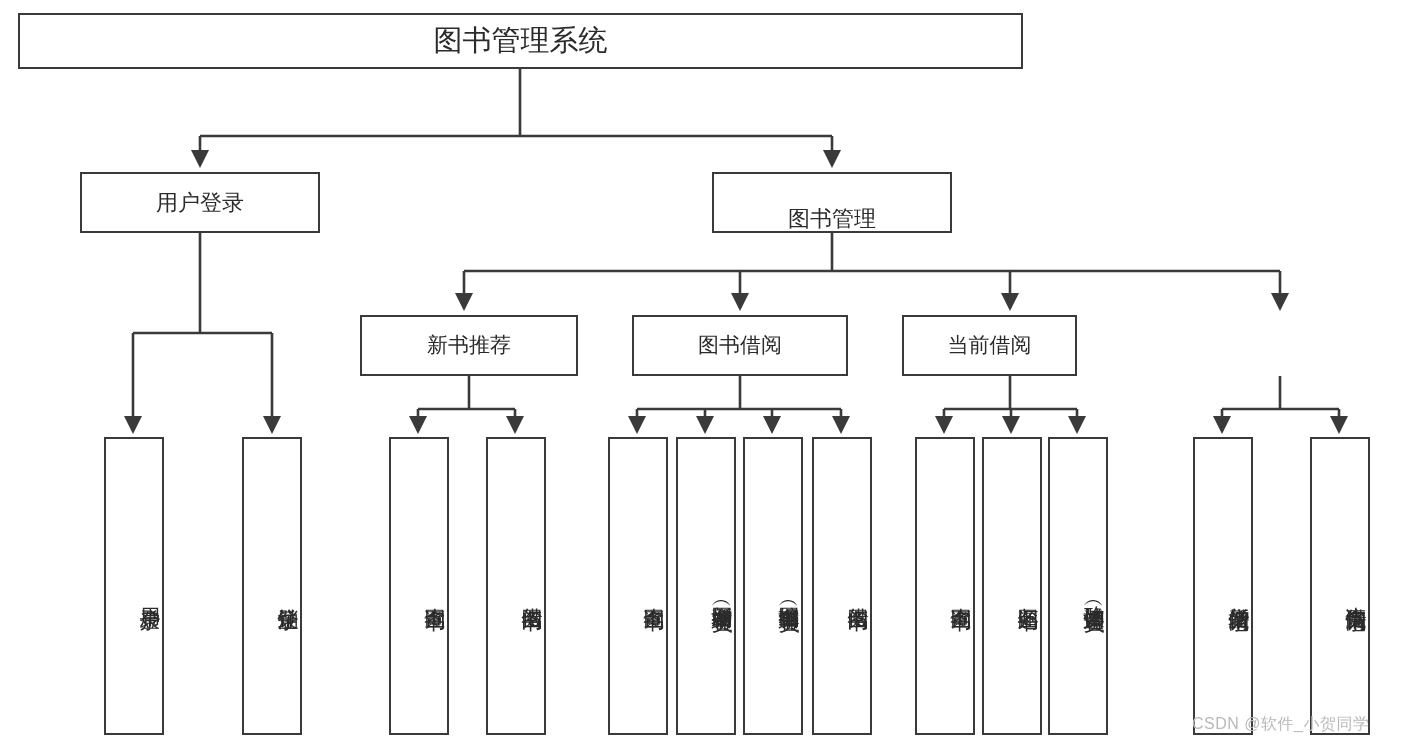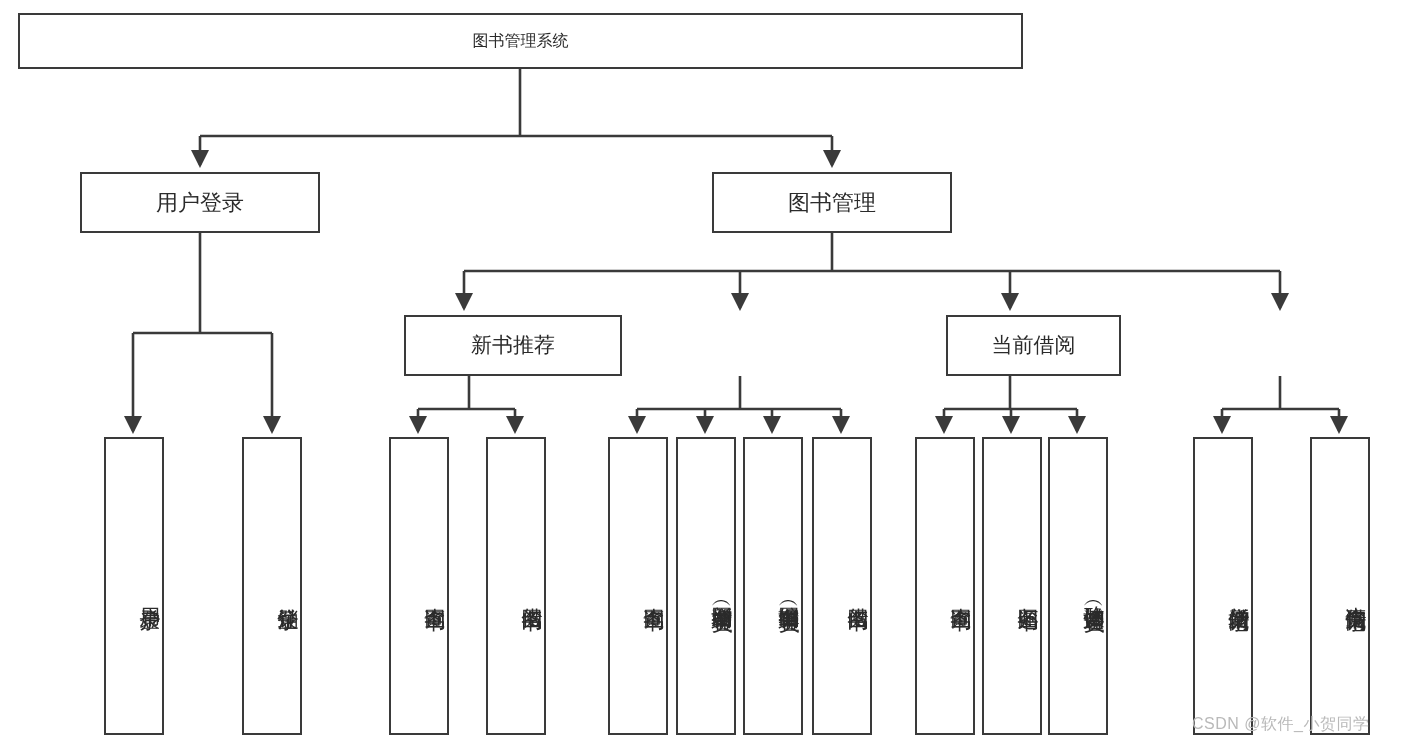--- a/index.html
+++ b/index.html
@@ -30,28 +30,27 @@
     box-sizing: border-box;
     border: 2.5px solid #3a3a3a;
     background: #ffffff;
     display: flex;
     align-items: center;
     justify-content: center;
     color: #2b2b2b;
     line-height: 1.15;
   }
   .node.level0 {
-    font-size: 16px;
+    font-size: 29px;
   }
   .node.level1 {
     font-size: 22px;
   }
   .node.level2 {
     font-size: 21px;
-    margin-left: 44px;
   }
   .node.leaf {
     font-size: 21px;
     writing-mode: vertical-rl;
     text-orientation: upright;
     align-items: flex-start;
     justify-content: center;
     padding-top: 14px;
     letter-spacing: 1px;
   }
@@ -125,28 +124,31 @@
   </svg>
 
   <div class="node level0" style="left:18px; top:13px; width:1005px; height:56px;">
     <span>图书管理系统</span>
   </div>
 
   <div class="node level1" style="left:80px; top:172px; width:240px; height:61px;">
     <span>用户登录</span>
   </div>
 
-  <div class="node level1" style="left:712px; top:172px; width:240px; height:61px;">
+  <div class="node level1" style="left:712px; top:172px; width:240px; height:61px;align-items:flex-end;">
     <span>图书管理</span>
   </div>
 
   <div class="node level2" style="left:360px; top:315px; width:218px; height:61px;">
     <span>新书推荐</span>
   </div>
 
+  <div class="node level2" style="left:632px; top:315px; width:216px; height:61px;">
+    <span>图书借阅</span>
+  </div>
 
   <div class="node level2" style="left:902px; top:315px; width:175px; height:61px;">
     <span>当前借阅</span>
   </div>
 
 
   <div class="node leaf" style="left:104px; top:437px; width:60px; height:298px;">
     <span>用户登录</span>
   </div>
 

